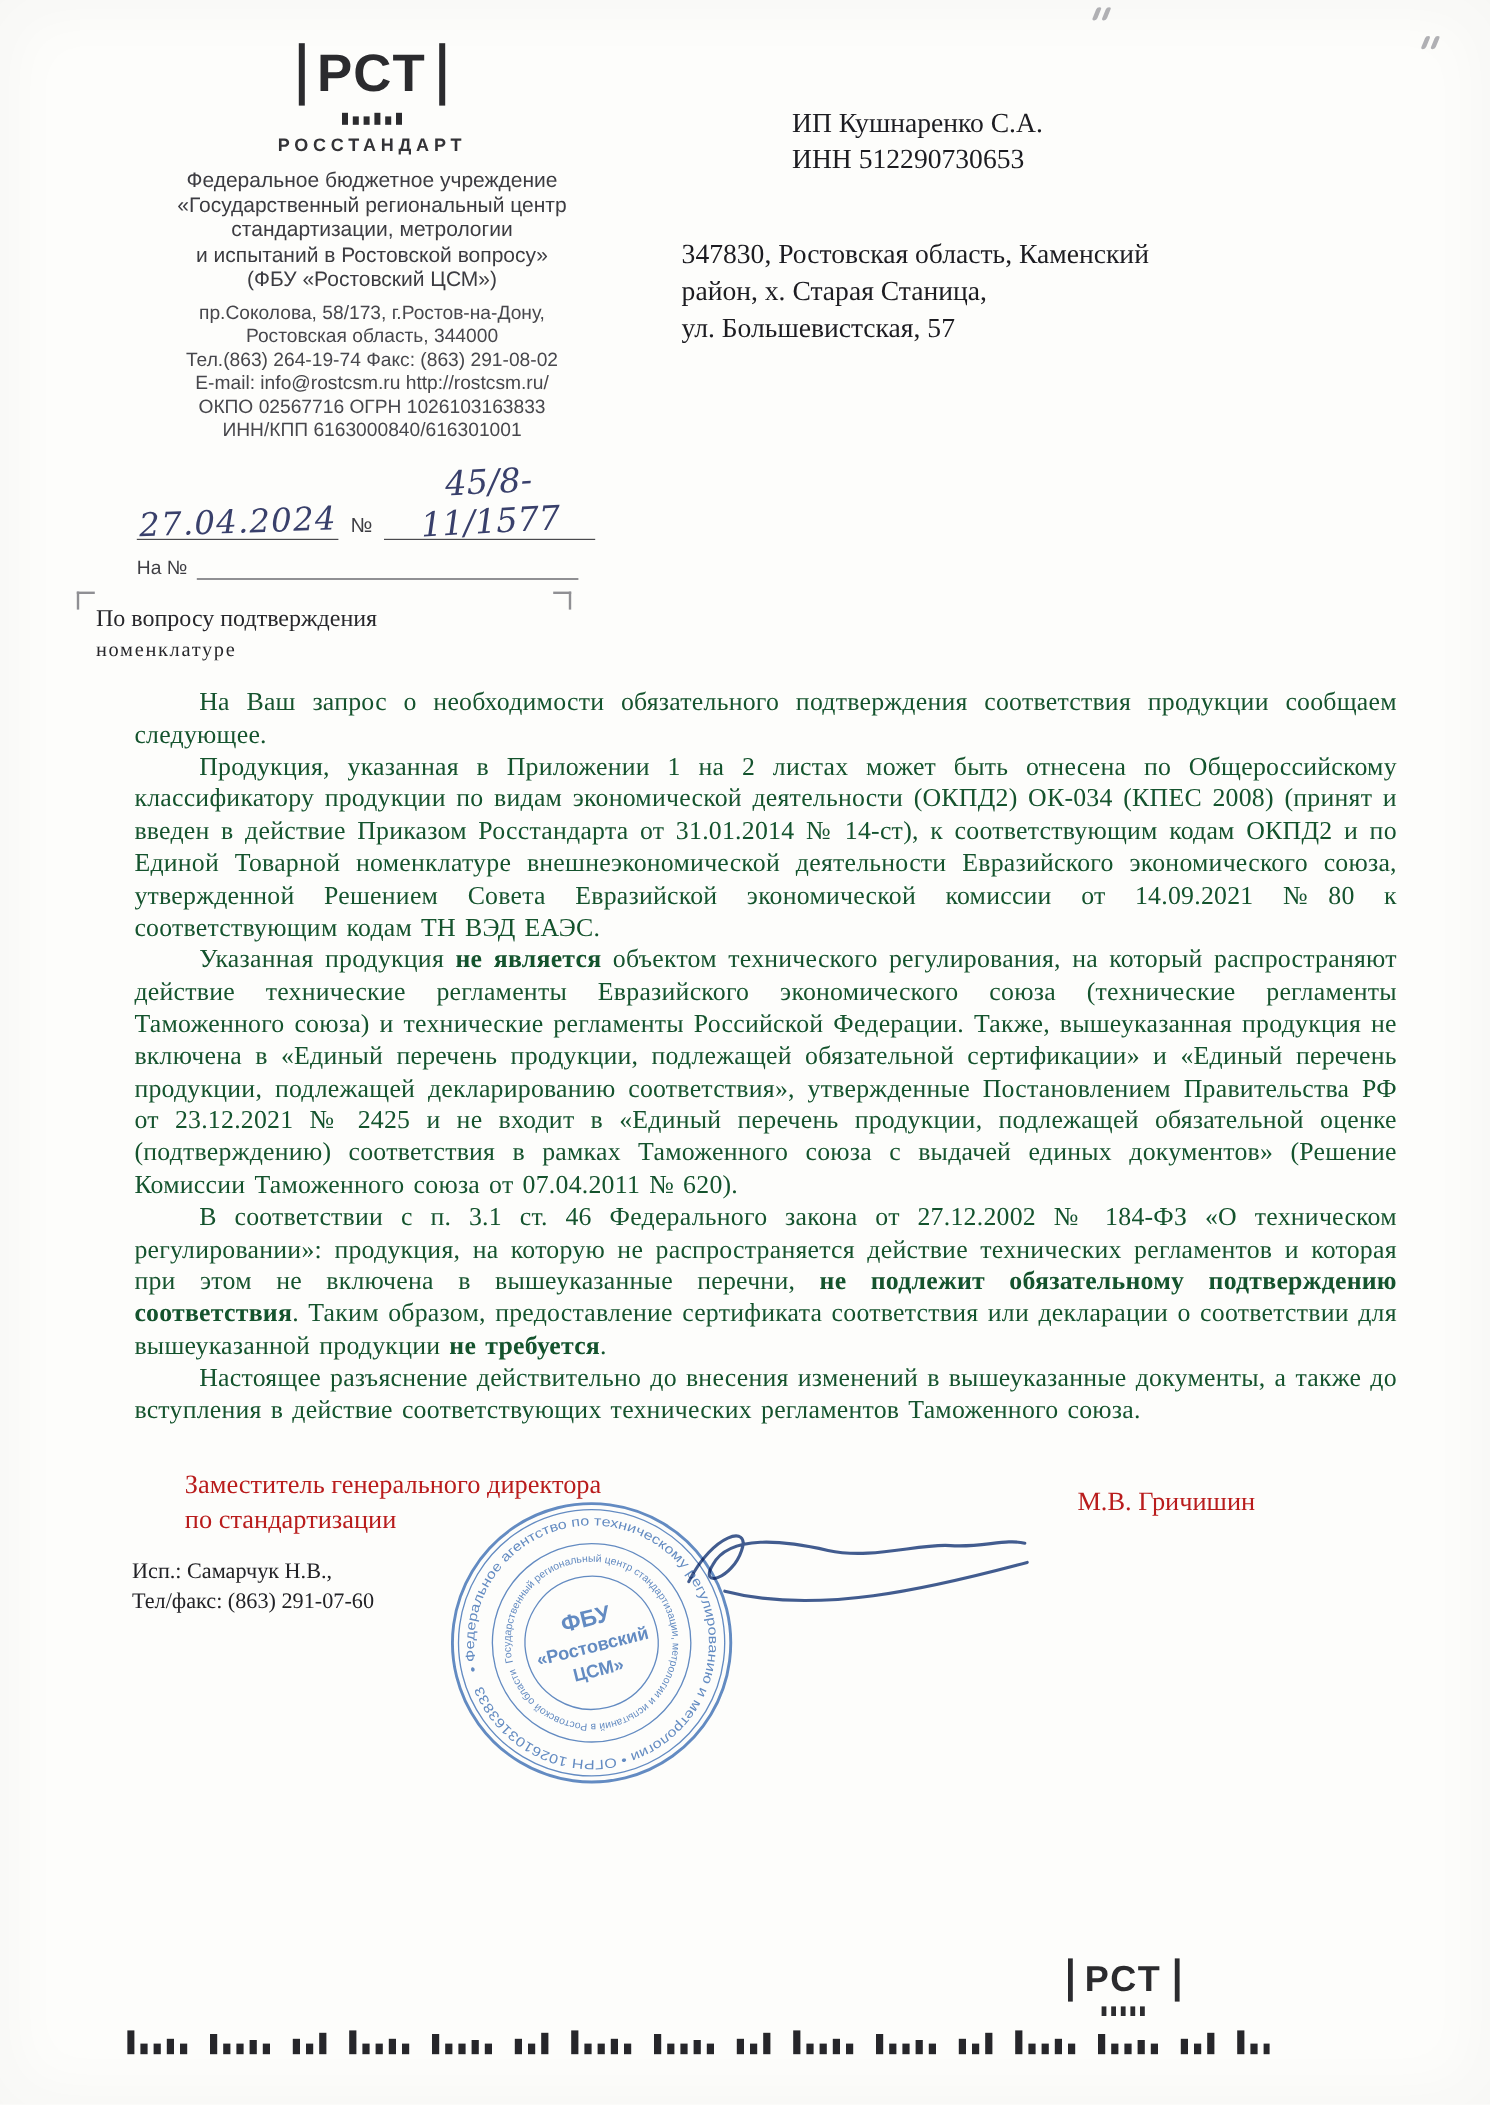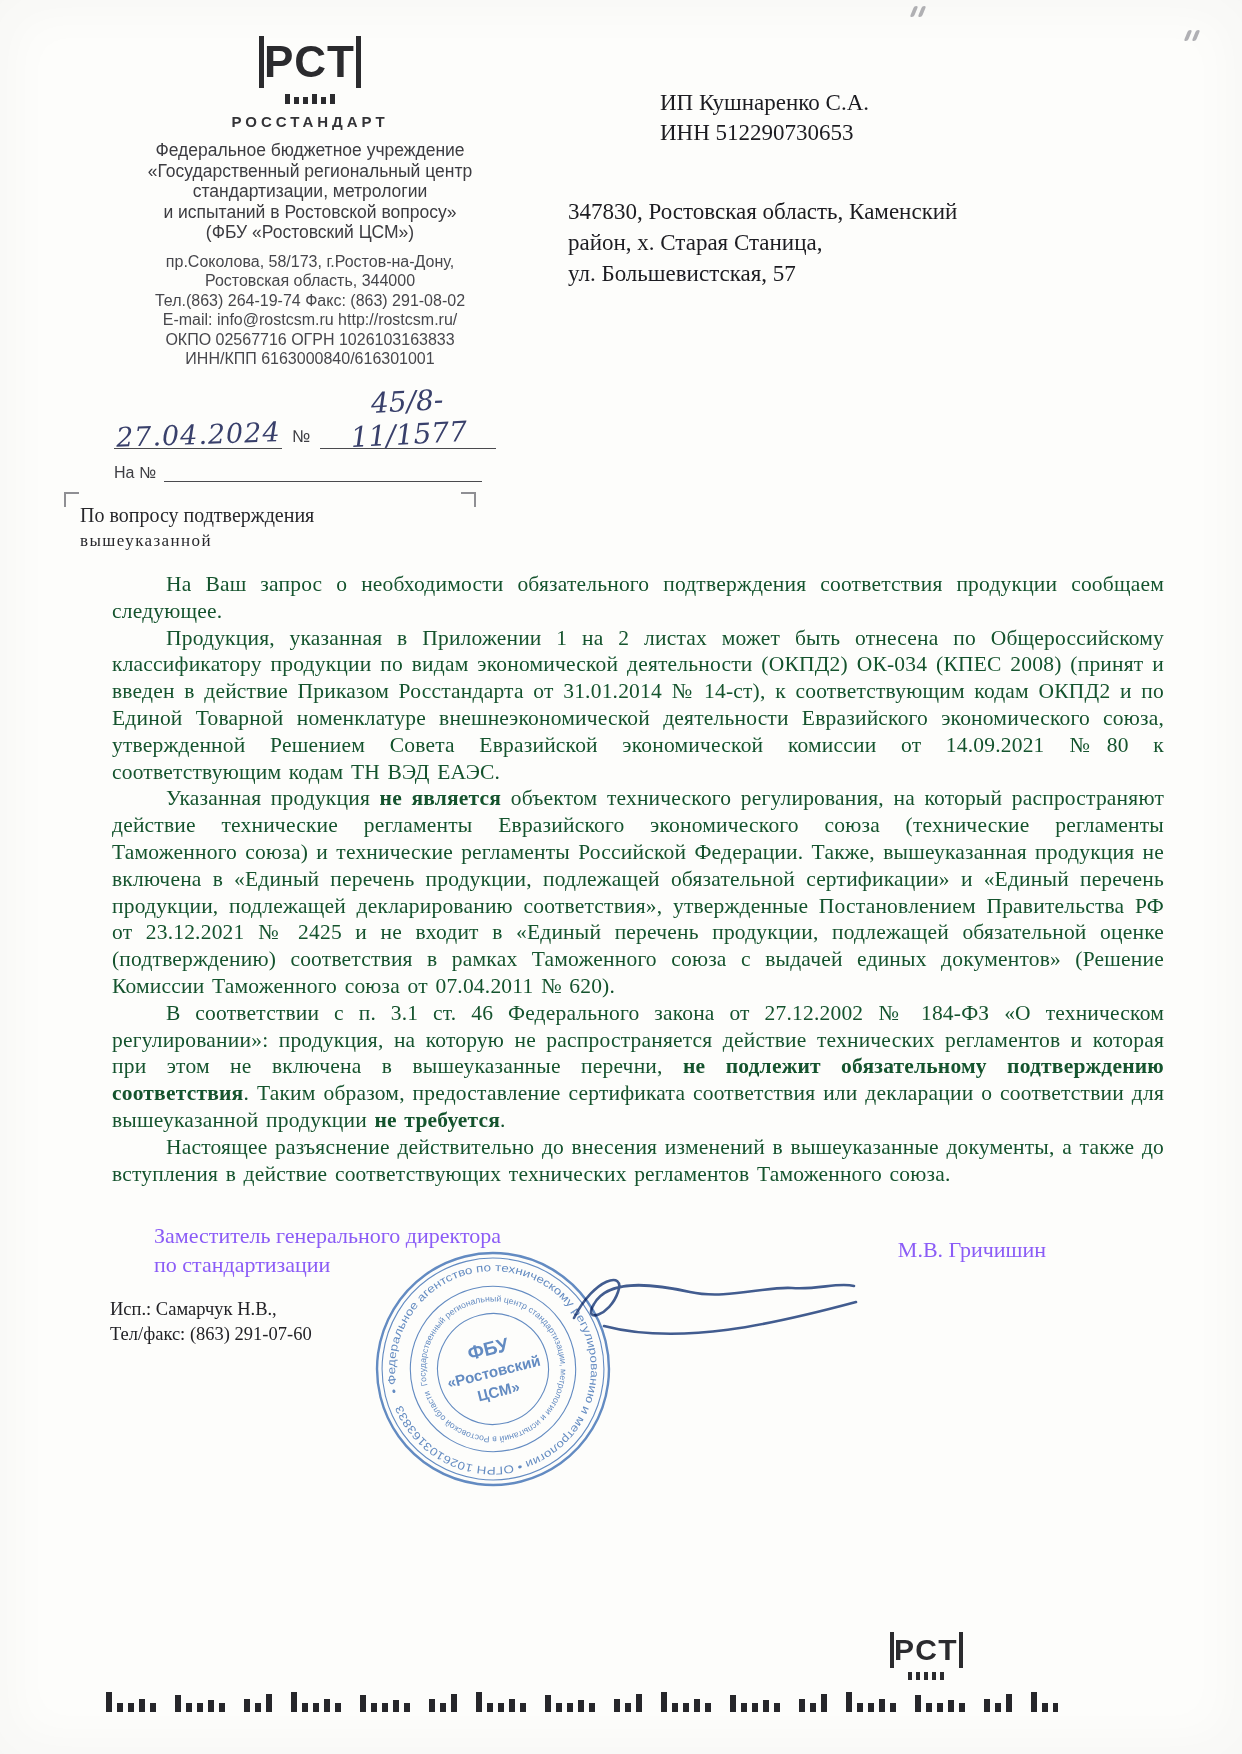--- a/index.html
+++ b/index.html
@@ -7,21 +7,21 @@
     position:relative;width:1242px;height:1754px;margin:0 auto;
     background:#fdfdfb;overflow:hidden;
     font-family:"Liberation Serif",serif;color:#1f1f23;
     box-shadow:inset 0 0 60px rgba(60,60,50,.04);
   }
 
   
   .letterhead{display:flex;padding-top:36px;}
   .lh-left{width:420px;margin-left:100px;text-align:center;
            font-family:"Liberation Sans",sans-serif;color:#3e3e43;}
-  .logo-row{display:flex;align-items:center;justify-content:center;}
+  .logo-row{display:flex;align-items:center;justify-content:center;gap:10px;}
   .logo-bar{width:5px;height:52px;background:#2b2b2e;display:inline-block;}
   .logo-text{font-size:44px;font-weight:800;letter-spacing:2px;color:#2b2b2e;line-height:1;}
   .logo-ticks{display:flex;align-items:flex-end;justify-content:center;gap:4px;margin-top:4px;height:12px;}
   .logo-ticks .bar{background:#2b2b2e;display:inline-block;}
   .agency-name{font-size:15px;font-weight:bold;letter-spacing:4px;margin:9px 0 10px;color:#333337;}
   .org-line{font-size:17.5px;line-height:20.5px;color:#3c3c41;}
   .contact-lines{margin-top:9px;}
   .contact-line{font-size:16px;line-height:19.6px;color:#47474c;}
 
   .date-row{display:flex;align-items:flex-end;gap:10px;margin-top:16px;padding-left:14px;
@@ -52,21 +52,21 @@
   .subject-l2{font-size:17px;letter-spacing:1.4px;margin-top:3px;}
 
   
   .body{margin:20px 78px 0 112px;}
   .para{margin:0;text-align:justify;text-indent:54px;font-size:21.5px;line-height:26.8px;
         color:#14532d;word-spacing:2px;letter-spacing:.2px;}
   .para .b{font-weight:bold;}
 
   
   .sig-row{display:flex;justify-content:space-between;align-items:flex-start;
-           margin:34px 196px 0 154px;font-size:22px;line-height:29px;color:#8b5cf6;}
+           margin:34px 196px 0 154px;font-size:22px;line-height:29px;color:#b91c1c;}
   .sig-name{padding-top:14px;white-space:nowrap;}
   .executor{margin:18px 0 0 110px;font-size:18.5px;line-height:25px;color:#222226;}
 
   
   .stamp{position:absolute;left:372px;top:1248px;width:242px;height:242px;
          transform:rotate(-14deg);opacity:.82;mix-blend-mode:multiply;}
   .sig-ink{position:absolute;left:560px;top:1260px;width:310px;height:92px;
            mix-blend-mode:multiply;}
 
   
@@ -146,21 +146,21 @@
       <div class="rcp-addr">
           <div class="rcp-addr-line">347830, Ростовская область, Каменский</div>
           <div class="rcp-addr-line">район, х. Старая Станица,</div>
           <div class="rcp-addr-line">ул. Большевистская, 57</div>
         </div>
     </div>
   </header>
 
   <div class="subject">
     <div class="subject-l1">По вопросу подтверждения</div>
-    <div class="subject-l2">вышеуказанной</div>
+    <div class="subject-l2">номенклатуре</div>
   </div>
 
   <main class="body">
       <p class="para"><span>На Ваш запрос о необходимости обязательного подтверждения соответствия продукции сообщаем следующее.</span></p>
       <p class="para"><span>Продукция, указанная в Приложении 1 на 2 листах может быть отнесена по Общероссийскому классификатору продукции по видам экономической деятельности (ОКПД2) ОК-034 (КПЕС 2008) (принят и введен в действие Приказом Росстандарта от 31.01.2014 № 14-ст), к соответствующим кодам ОКПД2 и по Единой Товарной номенклатуре внешнеэкономической деятельности Евразийского экономического союза, утвержденной Решением Совета Евразийской экономической комиссии от 14.09.2021 №80 к соответствующим кодам ТН ВЭД ЕАЭС.</span></p>
       <p class="para"><span>Указанная продукция </span><span class="b">не является</span><span> объектом технического регулирования, на который распространяют действие технические регламенты Евразийского экономического союза (технические регламенты Таможенного союза) и технические регламенты Российской Федерации. Также, вышеуказанная продукция не включена в «Единый перечень продукции, подлежащей обязательной сертификации» и «Единый перечень продукции, подлежащей декларированию соответствия», утвержденные Постановлением Правительства РФ от 23.12.2021 № 2425 и не входит в «Единый перечень продукции, подлежащей обязательной оценке (подтверждению) соответствия в рамках Таможенного союза с выдачей единых документов» (Решение Комиссии Таможенного союза от 07.04.2011 № 620).</span></p>
       <p class="para"><span>В соответствии с п. 3.1 ст. 46 Федерального закона от 27.12.2002 № 184-ФЗ «О техническом регулировании»: продукция, на которую не распространяется действие технических регламентов и которая при этом не включена в вышеуказанные перечни, </span><span class="b">не подлежит обязательному подтверждению соответствия</span><span>. Таким образом, предоставление сертификата соответствия или декларации о соответствии для вышеуказанной продукции </span><span class="b">не требуется</span><span>.</span></p>
       <p class="para"><span>Настоящее разъяснение действительно до внесения изменений в вышеуказанные документы, а также до вступления в действие соответствующих технических регламентов Таможенного союза.</span></p>
     </main>
 

